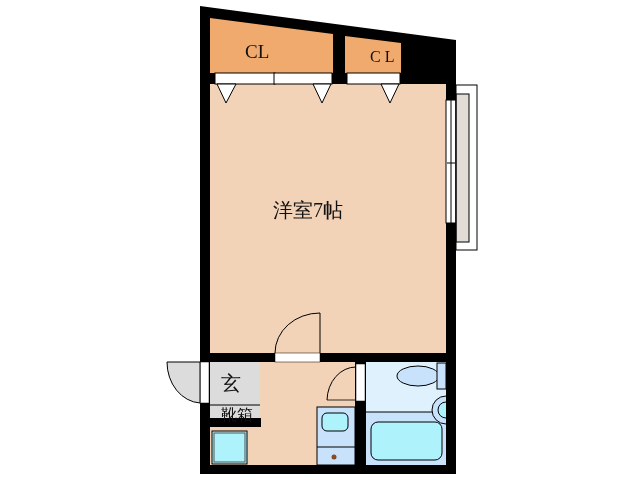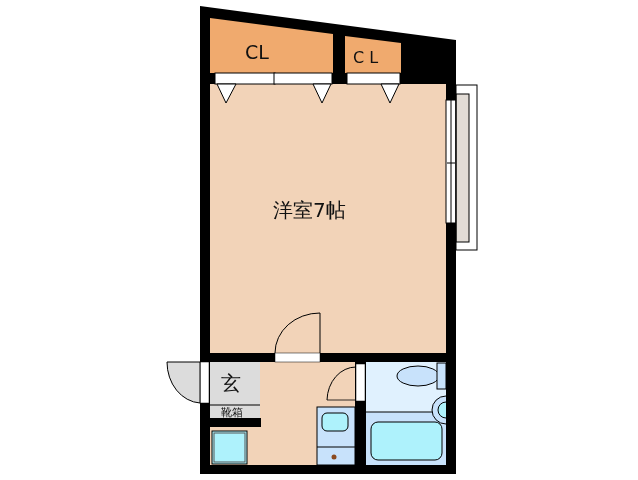--- a/index.html
+++ b/index.html
@@ -1,18 +1,18 @@
 <!DOCTYPE html>
 <html><head>
 <meta charset="utf-8">
 <style>
   html,body{margin:0;padding:0;background:#ffffff;}
   body{width:638px;height:480px;position:relative;overflow:hidden;font-family:"DejaVu Sans","Liberation Sans",sans-serif;}
   .abs{position:absolute;box-sizing:border-box;}
-  .label{position:absolute;color:#111;white-space:nowrap;}
+  .label{position:absolute;color:#111;white-space:nowrap;font-family:Liberation Serif, serif;}
 </style>
 </head>
 <body>
 
 <svg class="abs" style="left:0;top:0;" width="638" height="480">
 
   <polygon points="200,6 456,40 456,474 200,474" fill="#000"></polygon>
 
   <rect x="210" y="84" width="236" height="269" fill="#f2d3b8"></rect>
 
@@ -68,15 +68,15 @@
 
   <rect x="446" y="100" width="10" height="123" fill="#fff" stroke="#000" stroke-width="1"></rect>
   <line x1="451" y1="100" x2="451" y2="223" stroke="#000" stroke-width="1"></line>
   <line x1="447" y1="163" x2="455" y2="163" stroke="#000" stroke-width="1"></line>
   <rect x="456" y="94" width="13" height="148" fill="#e2dcd6" stroke="#000" stroke-width="1"></rect>
   <rect x="456" y="85" width="21" height="165" fill="none" stroke="#000" stroke-width="1"></rect>
 </svg>
 
 <div class="label" style="left:273px;top:197px;font-size:20px;">洋室7帖</div>
 <div class="label" style="left:245px;top:41px;font-size:19px;">CL</div>
-<div class="label" style="left:353px;top:48px;font-size:16px;">C L</div>
+<div class="label" style="left:370px;top:48px;font-size:16px;">C L</div>
 <div class="label" style="left:221px;top:370px;font-size:20px;">玄</div>
-<div class="label" style="left:221px;top:405px;font-size:11px;">靴箱</div>
+<div class="label" style="left:221px;top:405px;font-size:16px;">靴箱</div>
 
 </body></html>

